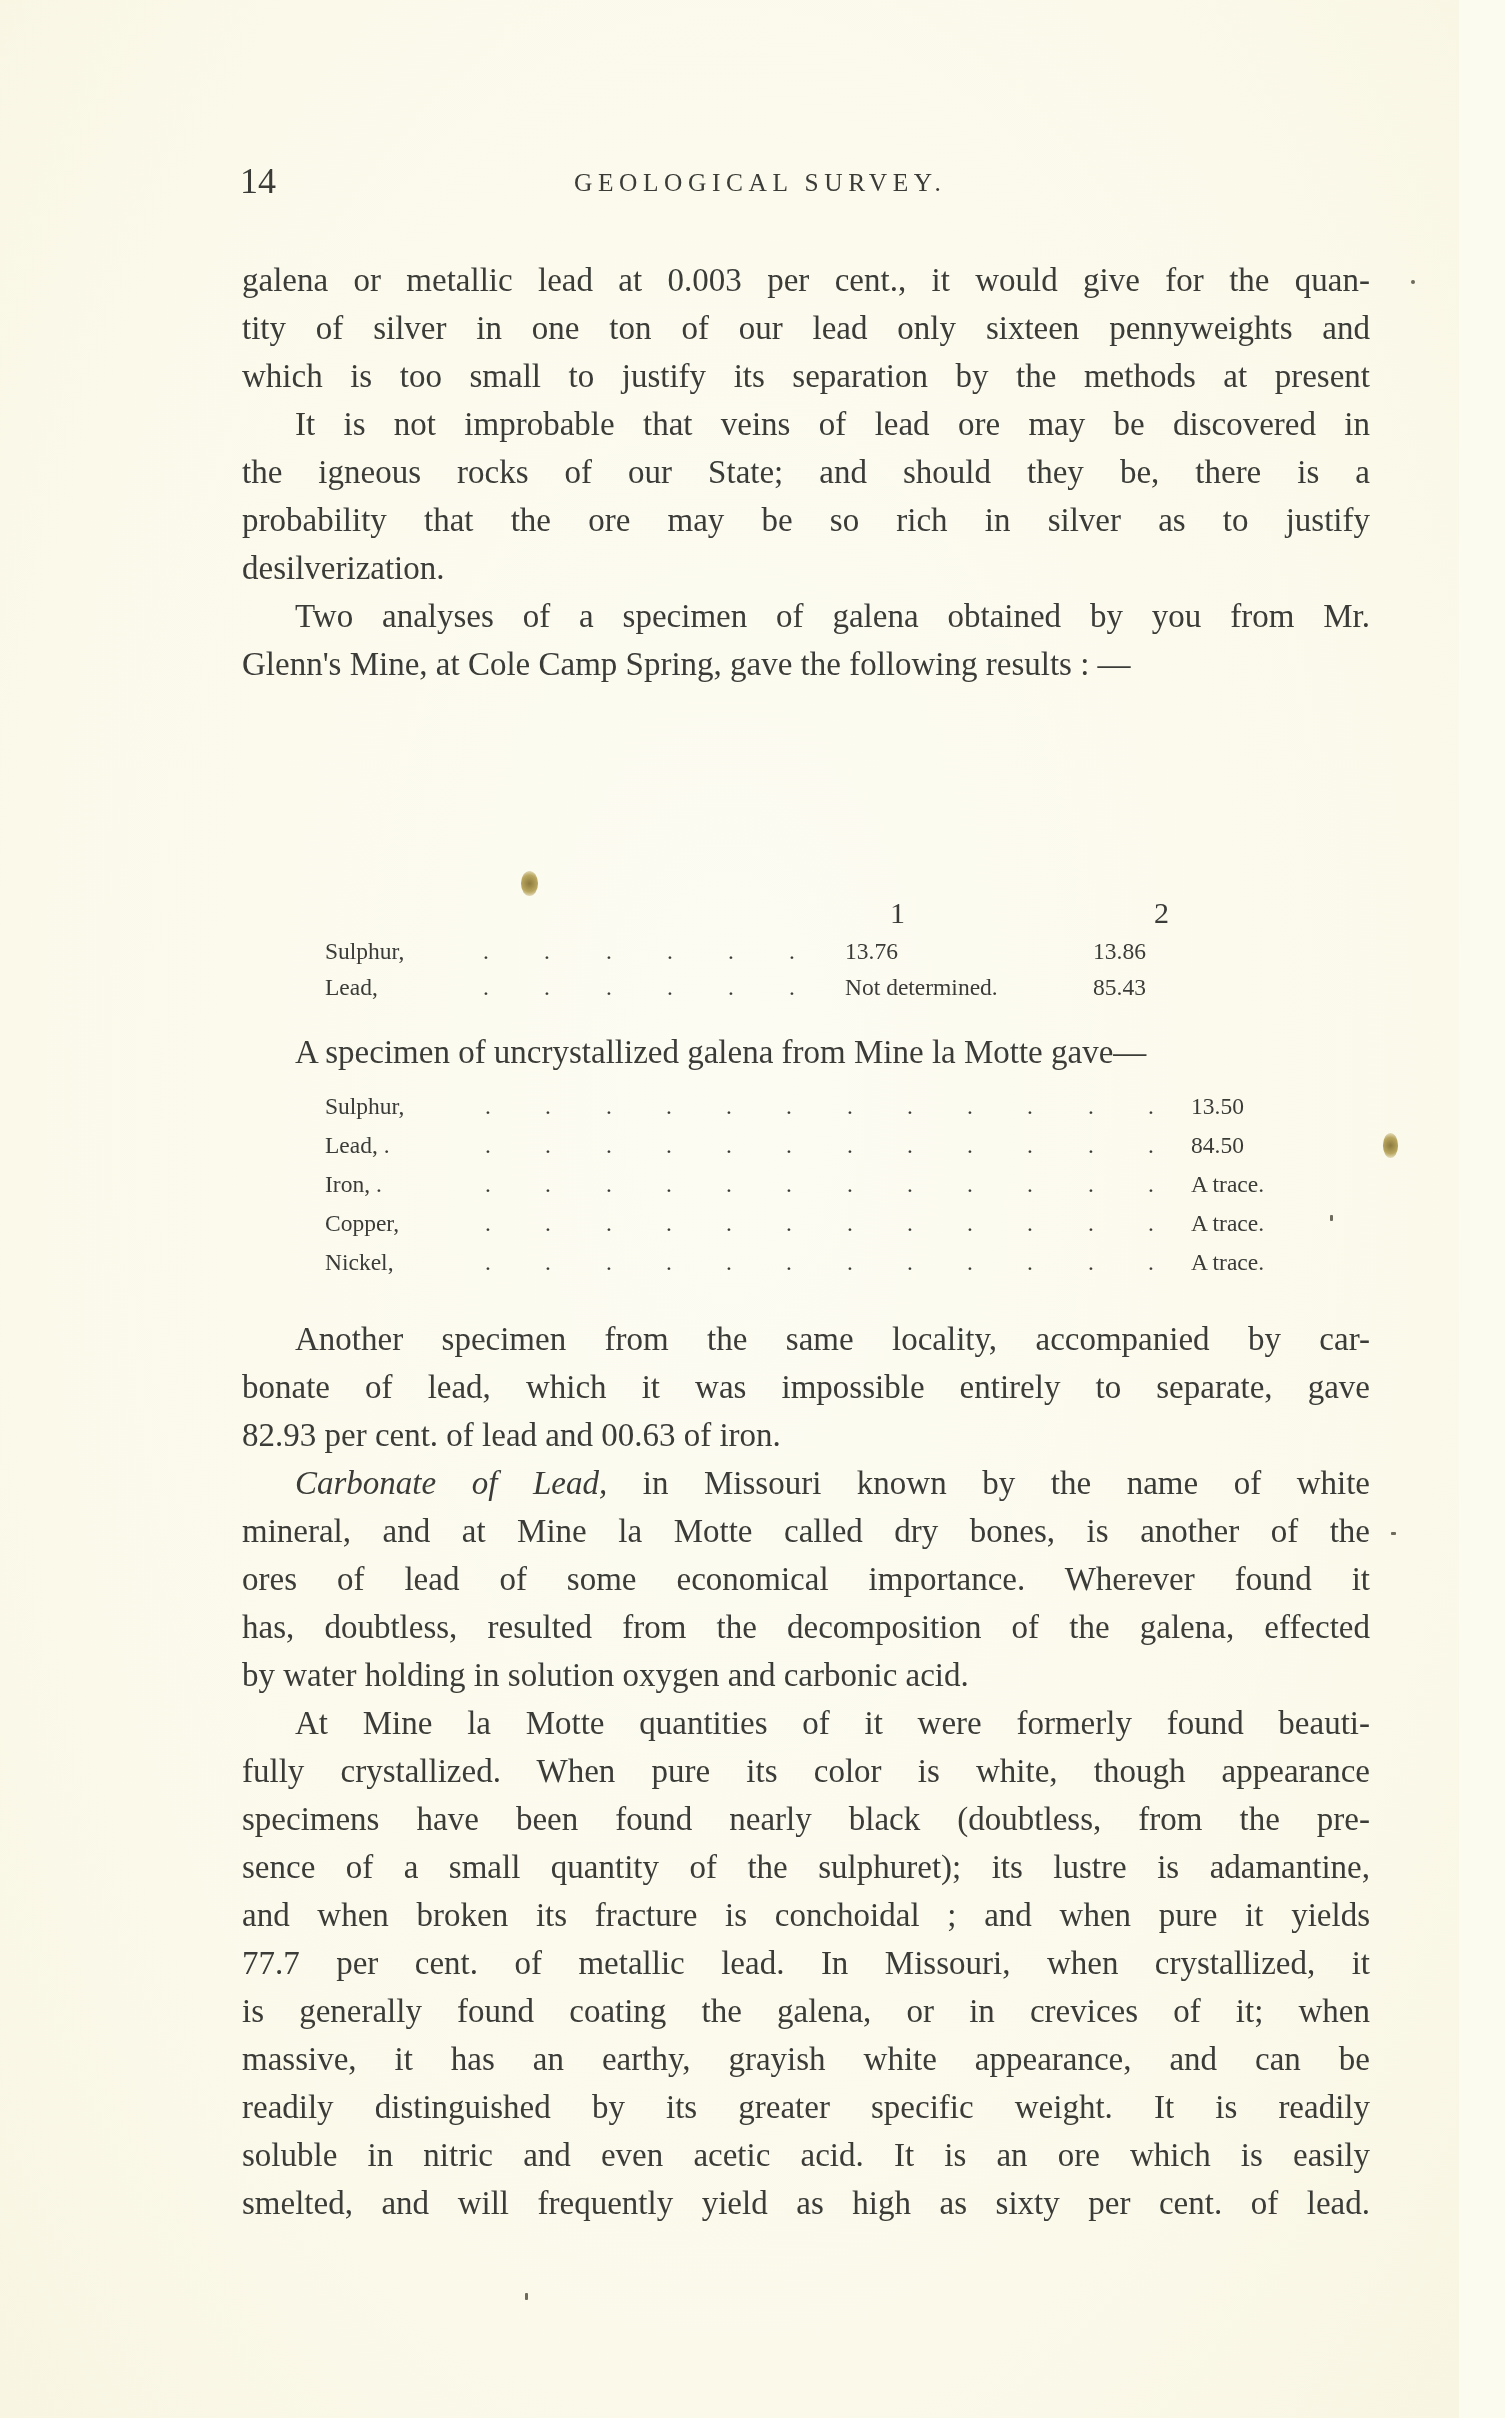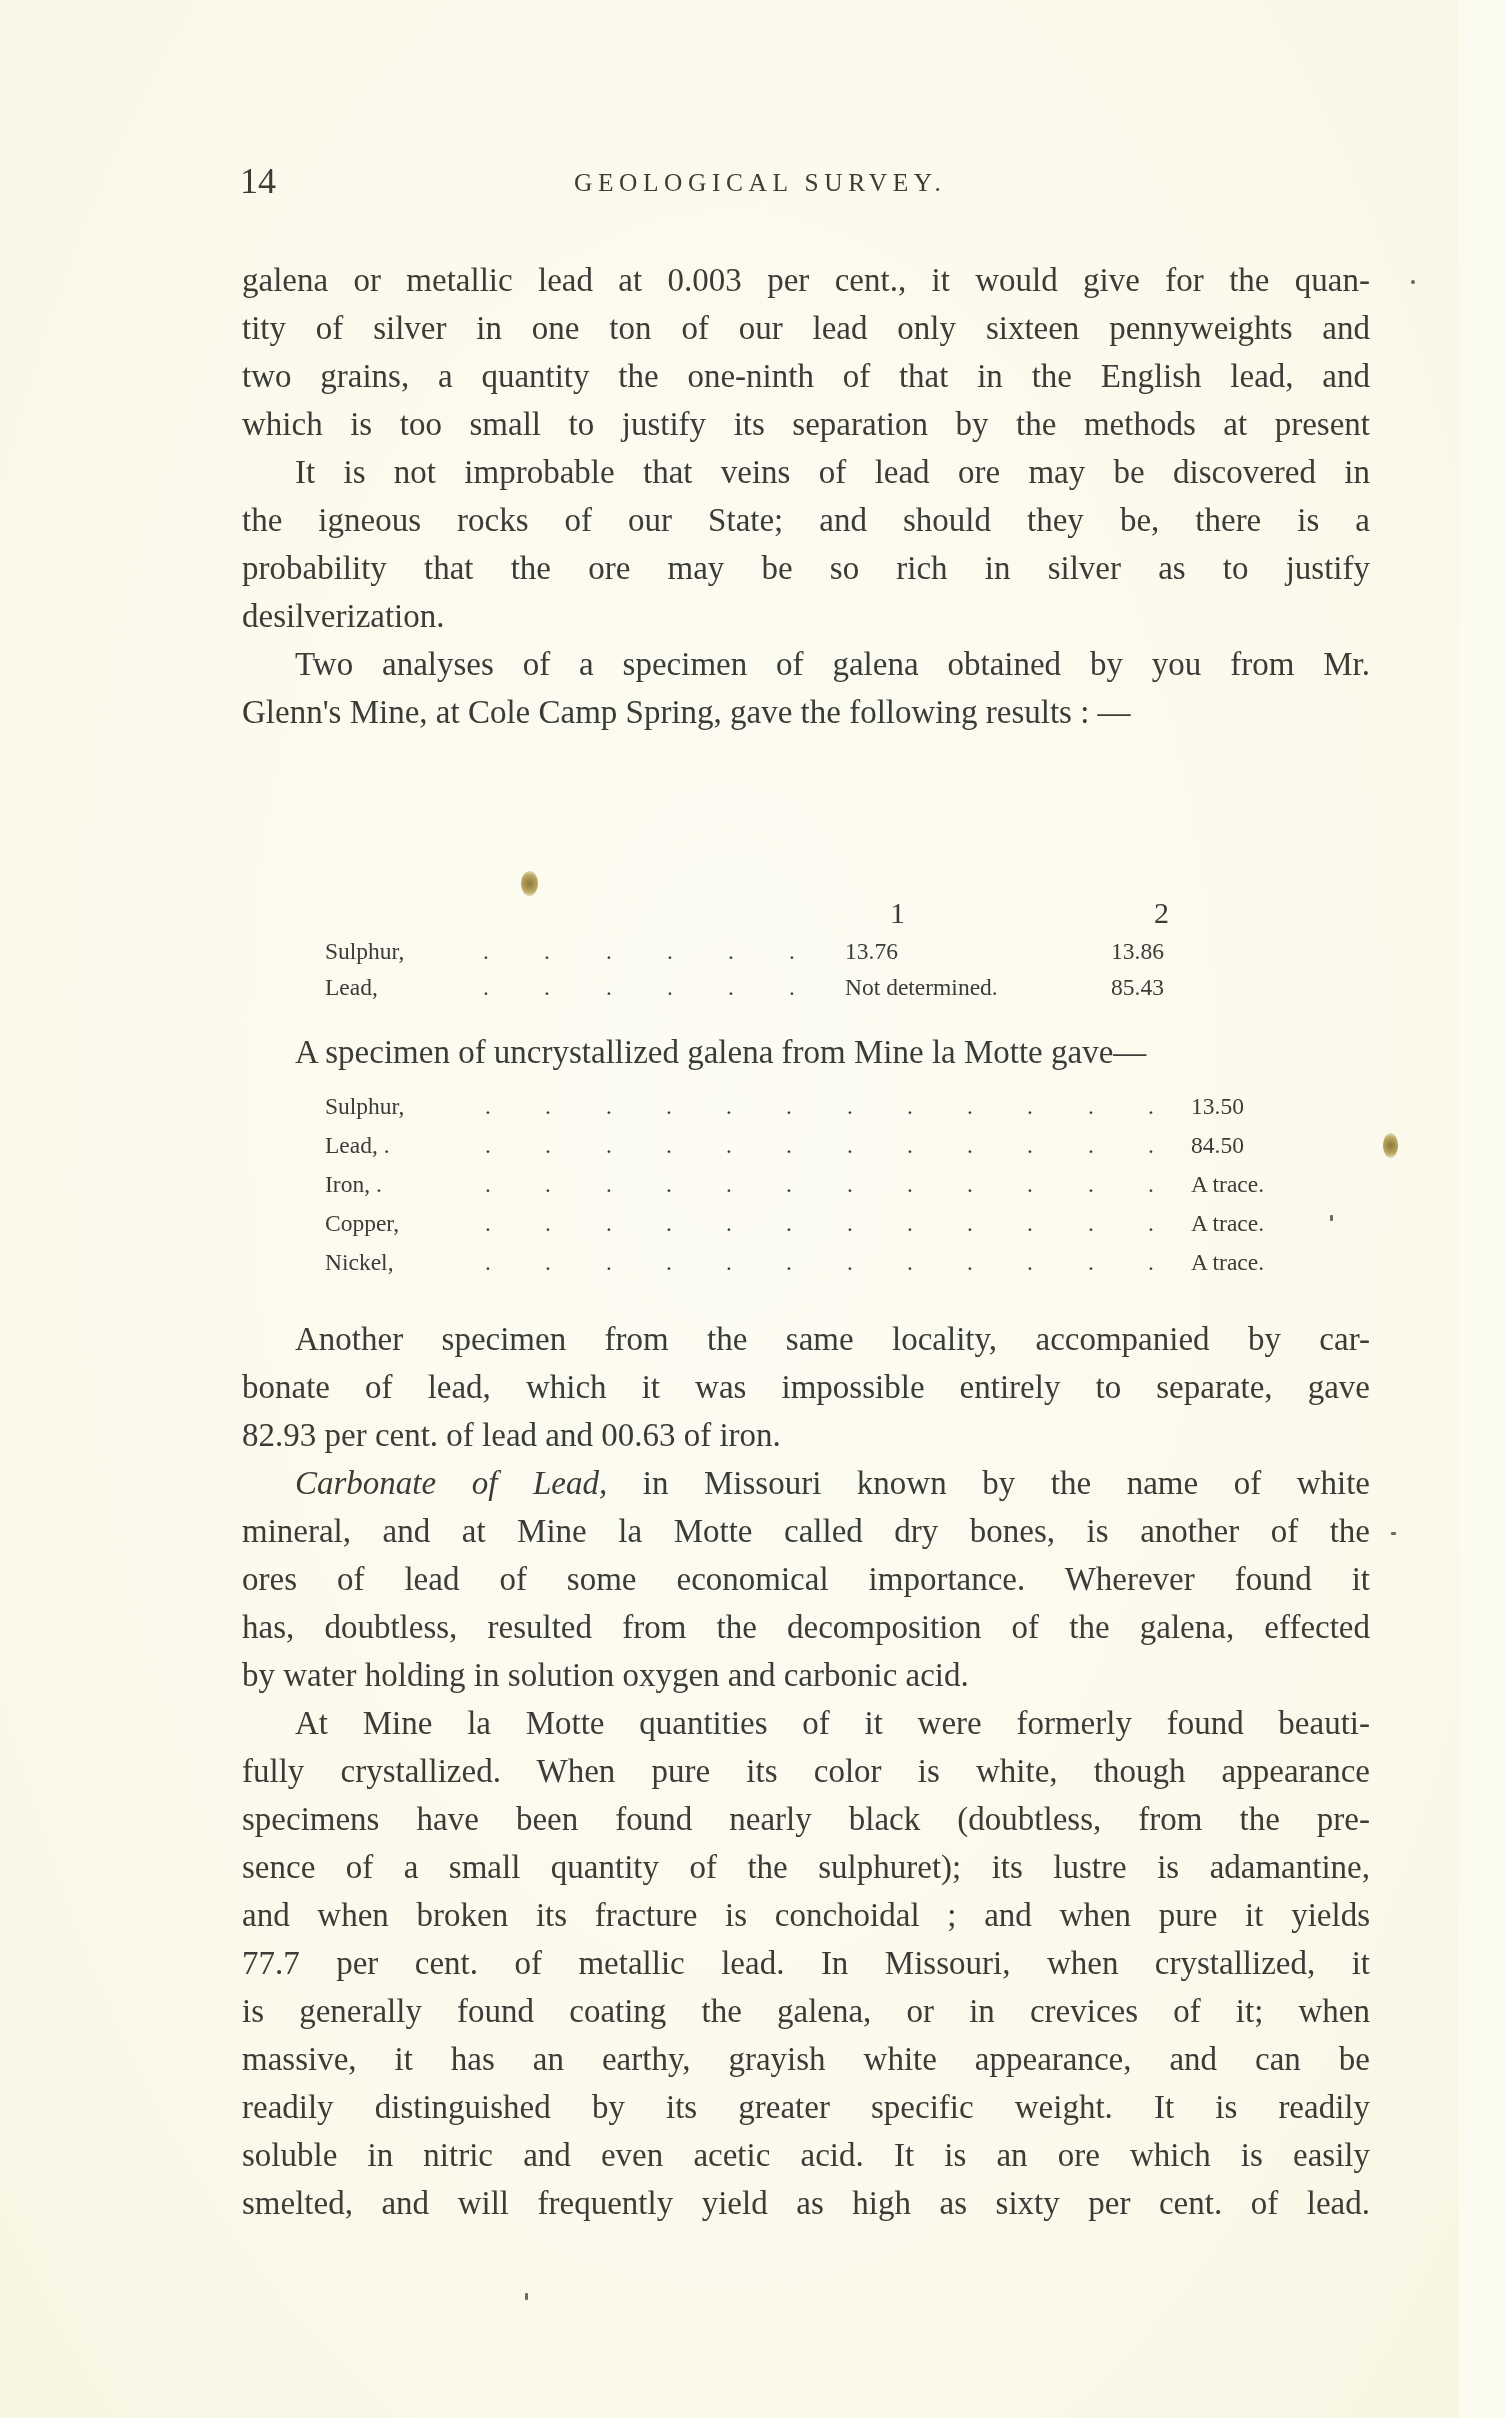--- a/index.html
+++ b/index.html
@@ -60,21 +60,21 @@
     width: 904px;
     font-size: 23.5px;
     line-height: 34px;
   }
   .t1 .hdr { height: 38px; position: relative; }
   .t1 .hdr span { position: absolute; font-size: 30px; top: 0; }
   .t1 .row { position: relative; height: 36px; }
   .t1 .lbl { position: absolute; left: 0; }
   .t1 .dots { position: absolute; left: 158px; width: 631px; letter-spacing: 0; }
   .t1 .v1 { position: absolute; left: 520px; }
-  .t1 .v2 { position: absolute; left: 786px; }
+  .t1 .v2 { position: absolute; left: 768px; }
   .t1 .c1 { left: 565px; }
   .t1 .c2 { left: 829px; }
 
   
   .t2 {
     position: absolute;
     top: 1089px;
     left: 325px;
     width: 979px;
     font-size: 23.5px;
@@ -106,21 +106,20 @@
 
   <div class="header">
     <span class="page-number">14</span>
     <span class="running-head">GEOLOGICAL SURVEY.</span>
   </div>
 
   <div class="body blk1">
     <div>
       <div class="ln" style="text-align:justify;text-align-last:justify">galena or metallic lead at 0.003 per cent., it would give for the quan-</div>
       <div class="ln" style="text-align:justify;text-align-last:justify">tity of silver in one ton of our lead only sixteen pennyweights and</div>
-      <div class="ln" style="text-align:justify;text-align-last:justify">two grains, a quantity the one-ninth of that in the English lead, and</div>
       <div class="ln" style="text-align:justify;text-align-last:justify">which is too small to justify its separation by the methods at present</div>
     </div>
     <div>
       <div style="padding-left:53px;text-align:justify;text-align-last:justify">It is not improbable that veins of lead ore may be discovered in</div>
       <div style="text-align:justify;text-align-last:justify">the igneous rocks of our State; and should they be, there is a</div>
       <div style="text-align:justify;text-align-last:justify">probability that the ore may be so rich in silver as to justify</div>
       <div>desilverization.</div>
     </div>
     <div>
       <div style="padding-left:53px;text-align:justify;text-align-last:justify">Two analyses of a specimen of galena obtained by you from Mr.</div>

